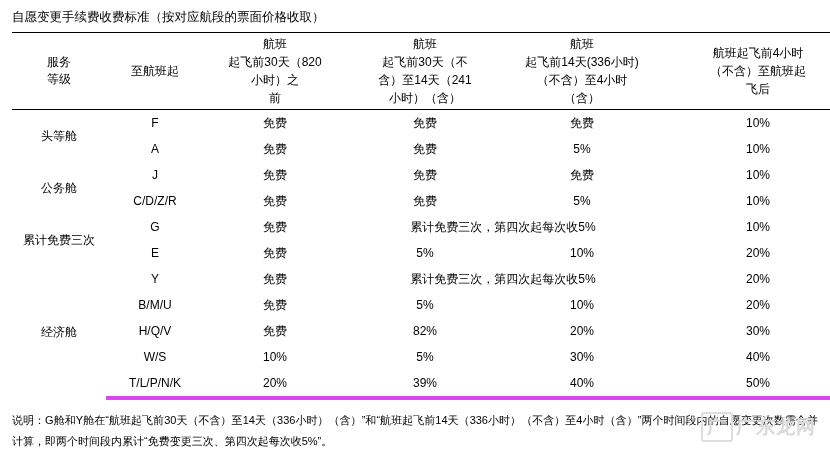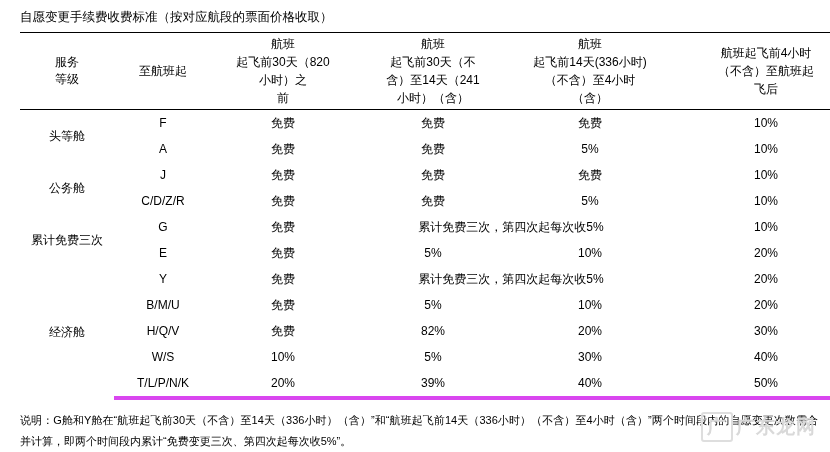--- a/index.html
+++ b/index.html
@@ -14,21 +14,21 @@
     font-size: 12px;
     color: #000000;
     position: relative;
     overflow: hidden;
   }
   .page {
     position: relative;
     width: 830px;
     height: 452px;
     box-sizing: border-box;
-    padding: 6px 10px 0 18px;
+    padding: 6px 10px 0 10px;
   }
   .doc-title {
     font-size: 12.5px;
     line-height: 18px;
     margin: 2px 0 6px 2px;
     color: #000;
   }
   table.fee-table {
     border-collapse: collapse;
     width: 808px;

